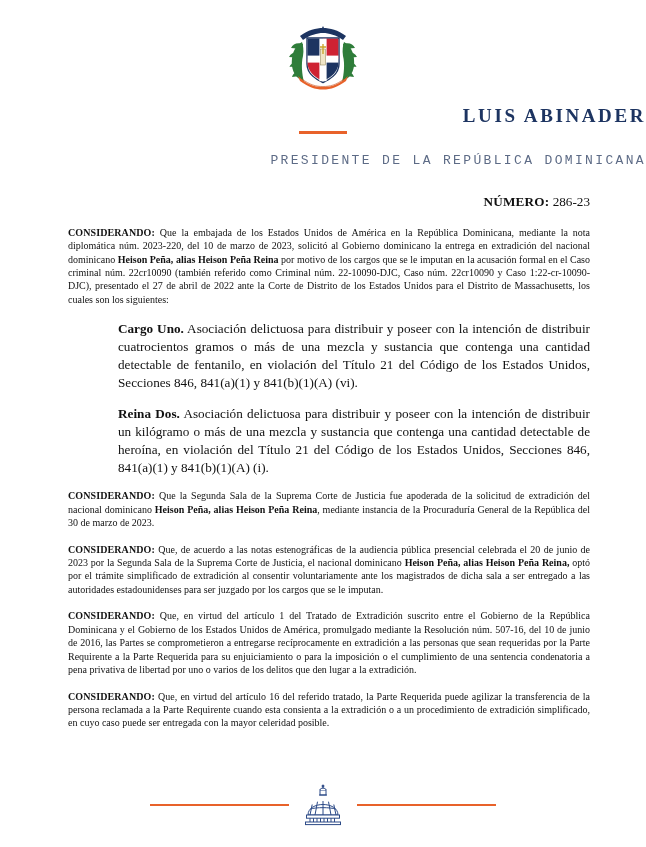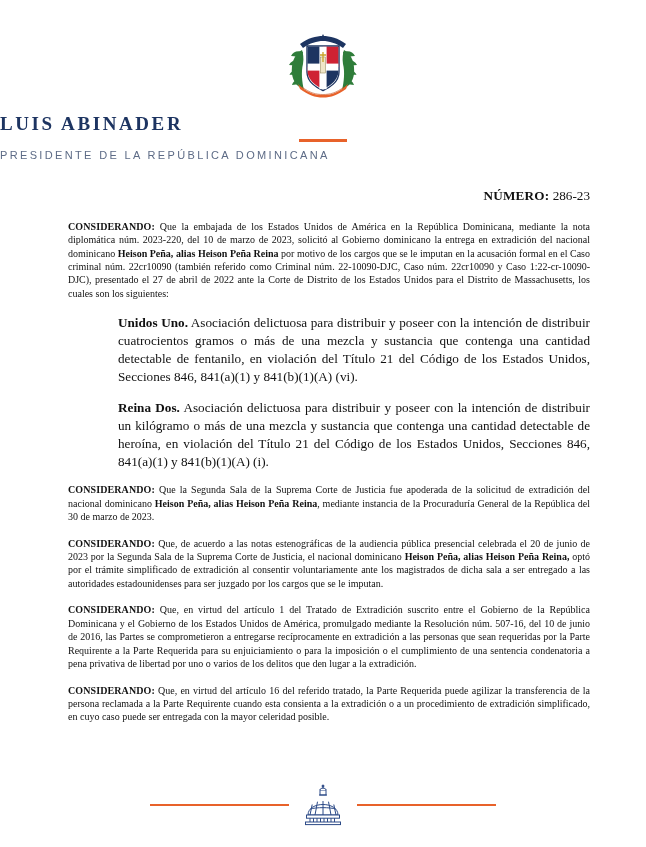--- a/index.html
+++ b/index.html
@@ -18,22 +18,22 @@
   }
   .page {
     width: 646px;
     height: 847px;
     position: relative;
     box-sizing: border-box;
   }
 
   
   .letterhead {
-    text-align: left;
-    padding-top: 32px;
+    text-align: right;
+    padding-top: 24px;
   }
   .crest {
     width: 74px;
     height: 66px;
     margin: 0 auto;
     display: block;
   }
   .president-name {
     margin-top: 16px;
     font-family: "Liberation Serif", "DejaVu Serif", serif;
@@ -43,23 +43,23 @@
     color: #1d3461;
     line-height: 1;
   }
   .name-rule {
     width: 48px;
     height: 2.5px;
     background: #e8622a;
     margin: 6px auto 0 auto;
   }
   .president-subtitle {
-    margin-top: 8px;
-    font-family: Liberation Sans, sans-serif;
-    font-size: 11px;
+    margin-top: 20px;
+    font-family: Liberation Mono, monospace;
+    font-size: 13px;
     font-weight: 400;
     letter-spacing: 2.35px;
     color: #5d6b86;
     line-height: 1;
   }
 
   
   .content {
     margin: 0 auto;
     padding: 0 56px 0 68px;
@@ -183,21 +183,21 @@
     <div class="numero">
       <span class="lbl">NÚMERO:</span>
       <span>286-23</span>
     </div>
 
     <div class="para para-first">
       <span class="kw">CONSIDERANDO:</span><span><span> Que la embajada de los Estados Unidos de América en la República Dominicana, mediante la nota diplomática núm. 2023-220, del 10 de marzo de 2023, solicitó al Gobierno dominicano la entrega en extradición del nacional dominicano </span><b>Heison Peña, alias Heison Peña Reina</b><span> por motivo de los cargos que se le imputan en la acusación formal en el Caso criminal núm. 22cr10090 (también referido como Criminal núm. 22-10090-DJC, Caso núm. 22cr10090 y Caso 1:22-cr-10090-DJC), presentado el 27 de abril de 2022 ante la Corte de Distrito de los Estados Unidos para el Distrito de Massachusetts, los cuales son los siguientes:</span></span>
     </div>
 
     <div class="cargo">
-      <span class="kw">Unidos Uno.</span><span> Asociación delictuosa para distribuir y poseer con la intención de distribuir cuatrocientos gramos o más de una mezcla y sustancia que contenga una cantidad detectable de fentanilo, en violación del Título 21 del Código de los Estados Unidos, Secciones 846, 841(a)(1) y 841(b)(1)(A) (vi).</span>
+      <span class="kw">Cargo Uno.</span><span> Asociación delictuosa para distribuir y poseer con la intención de distribuir cuatrocientos gramos o más de una mezcla y sustancia que contenga una cantidad detectable de fentanilo, en violación del Título 21 del Código de los Estados Unidos, Secciones 846, 841(a)(1) y 841(b)(1)(A) (vi).</span>
     </div>
 
     <div class="cargo">
       <span class="kw">Reina Dos.</span><span> Asociación delictuosa para distribuir y poseer con la intención de distribuir un kilógramo o más de una mezcla y sustancia que contenga una cantidad detectable de heroína, en violación del Título 21 del Código de los Estados Unidos, Secciones 846, 841(a)(1) y 841(b)(1)(A) (i).</span>
     </div>
 
     <div class="para">
       <span class="kw">CONSIDERANDO:</span><span><span> Que la Segunda Sala de la Suprema Corte de Justicia fue apoderada de la solicitud de extradición del nacional dominicano </span><b>Heison Peña, alias Heison Peña Reina</b><span>, mediante instancia de la Procuraduría General de la República del 30 de marzo de 2023.</span></span>
     </div>
 

